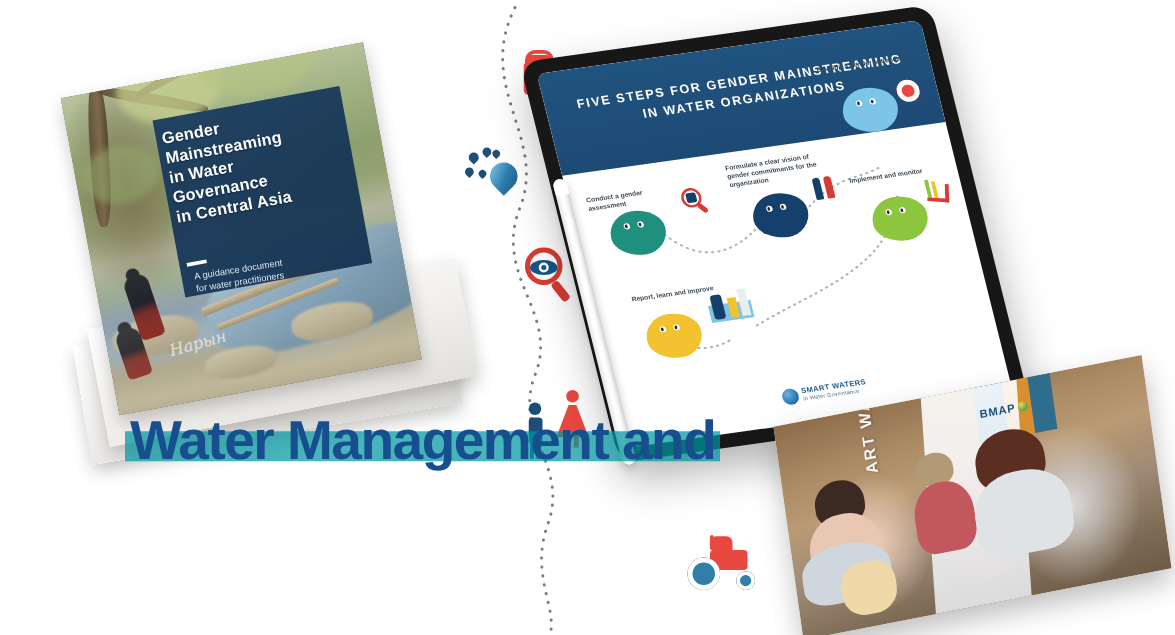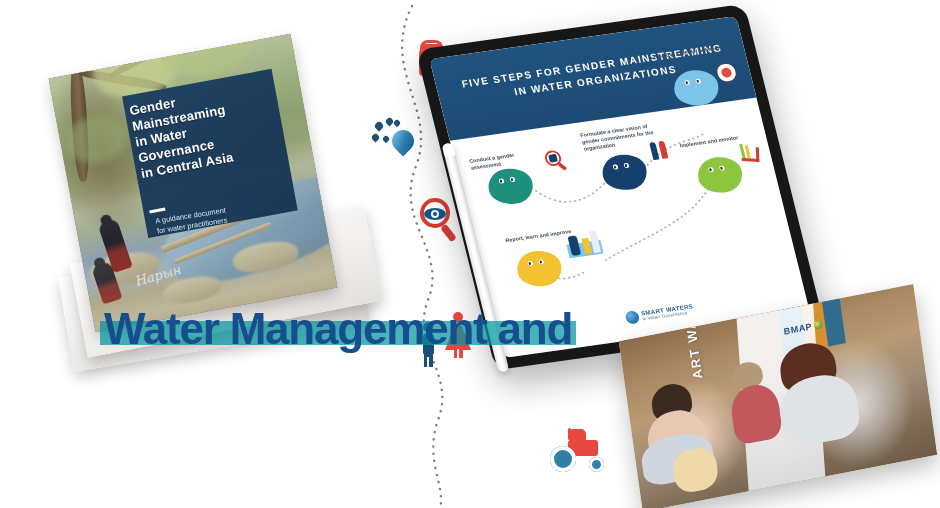--- a/index.html
+++ b/index.html
@@ -349,21 +349,21 @@
     bottom: 7px;
     height: 24px;
     background: rgba(0,150,160,.72);
     z-index: 0;
   }
   .headline-line .hl-text {
     position: relative;
     z-index: 1;
   }
   #headline-row-1 { margin-left: 4px; }
-  #headline-row-2 { margin-top: 2px; }
+  #headline-row-2 { margin-top: 26px; }
   #headline-row-3 { margin-top: 14px; margin-left: 0px; }
 
   
   #tablet {
     left: 455px; top: 22px;
     width: 330px; height: 330px;
     transform: rotate(-14deg) skewY(6deg);
   }
   #tablet-frame {
     position: absolute; inset: 0;

